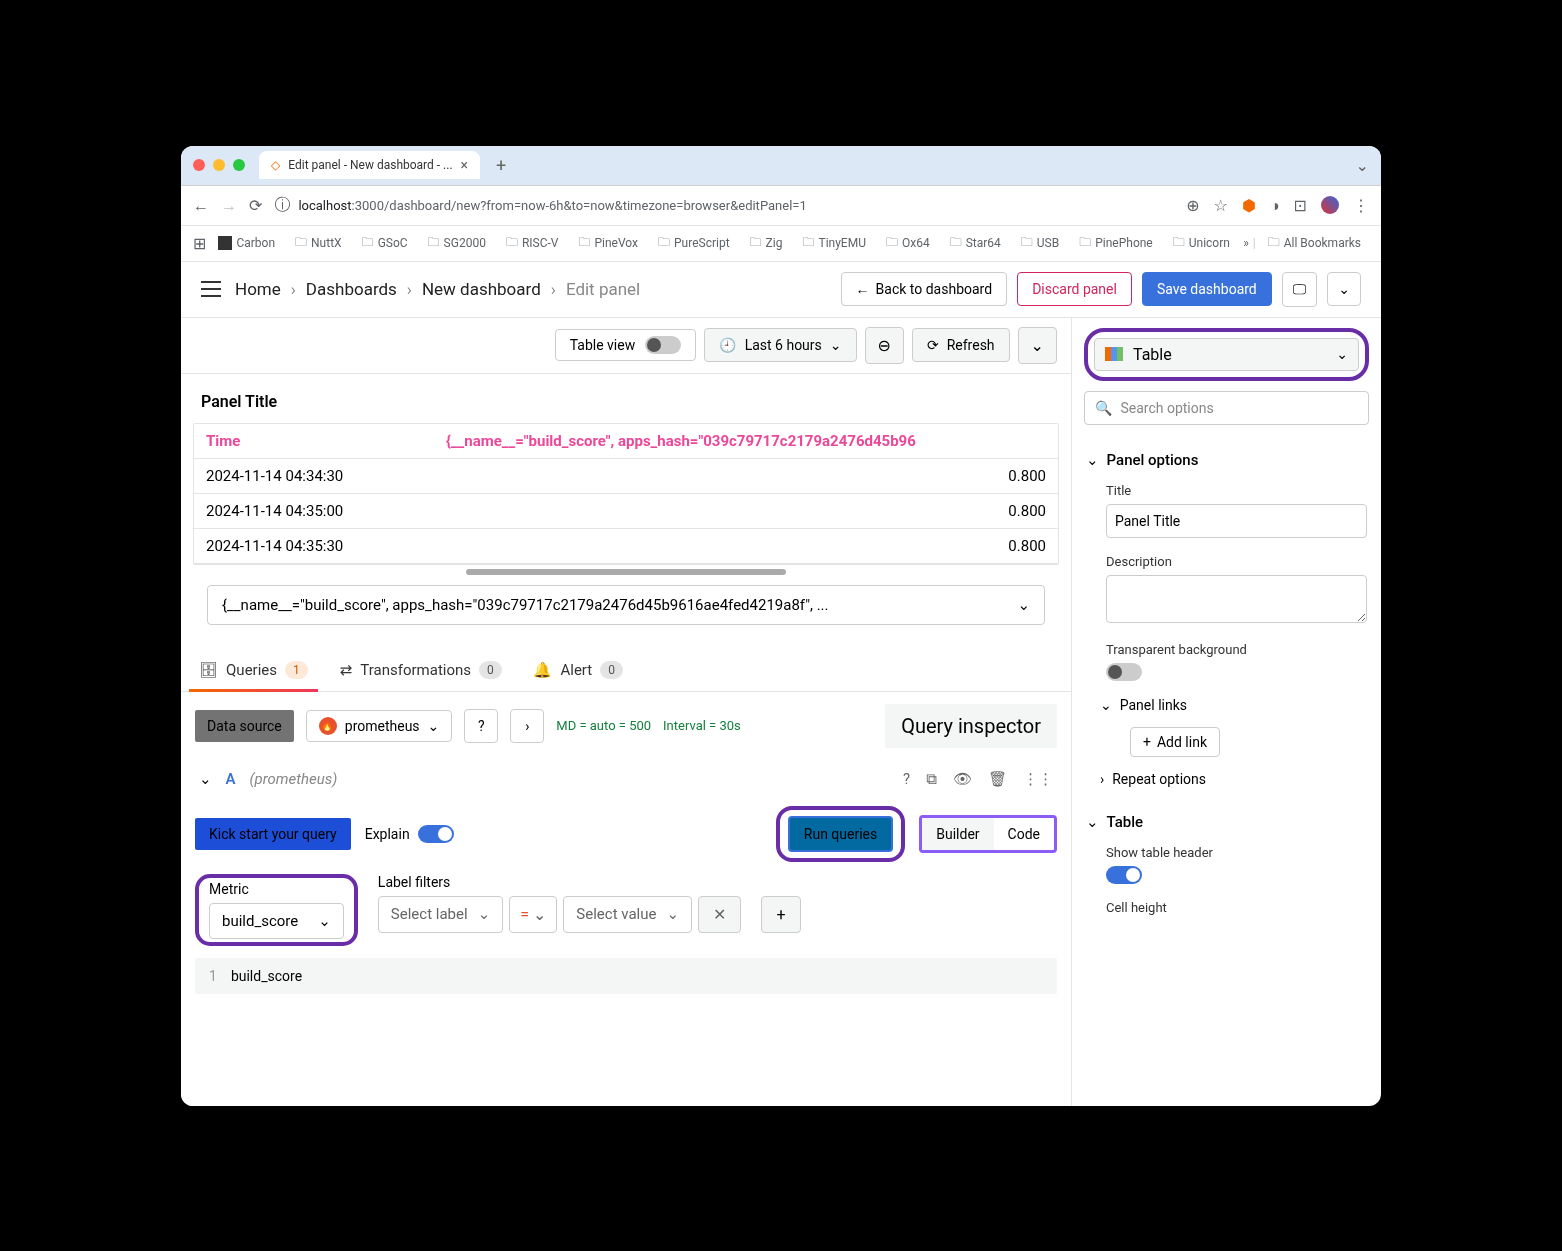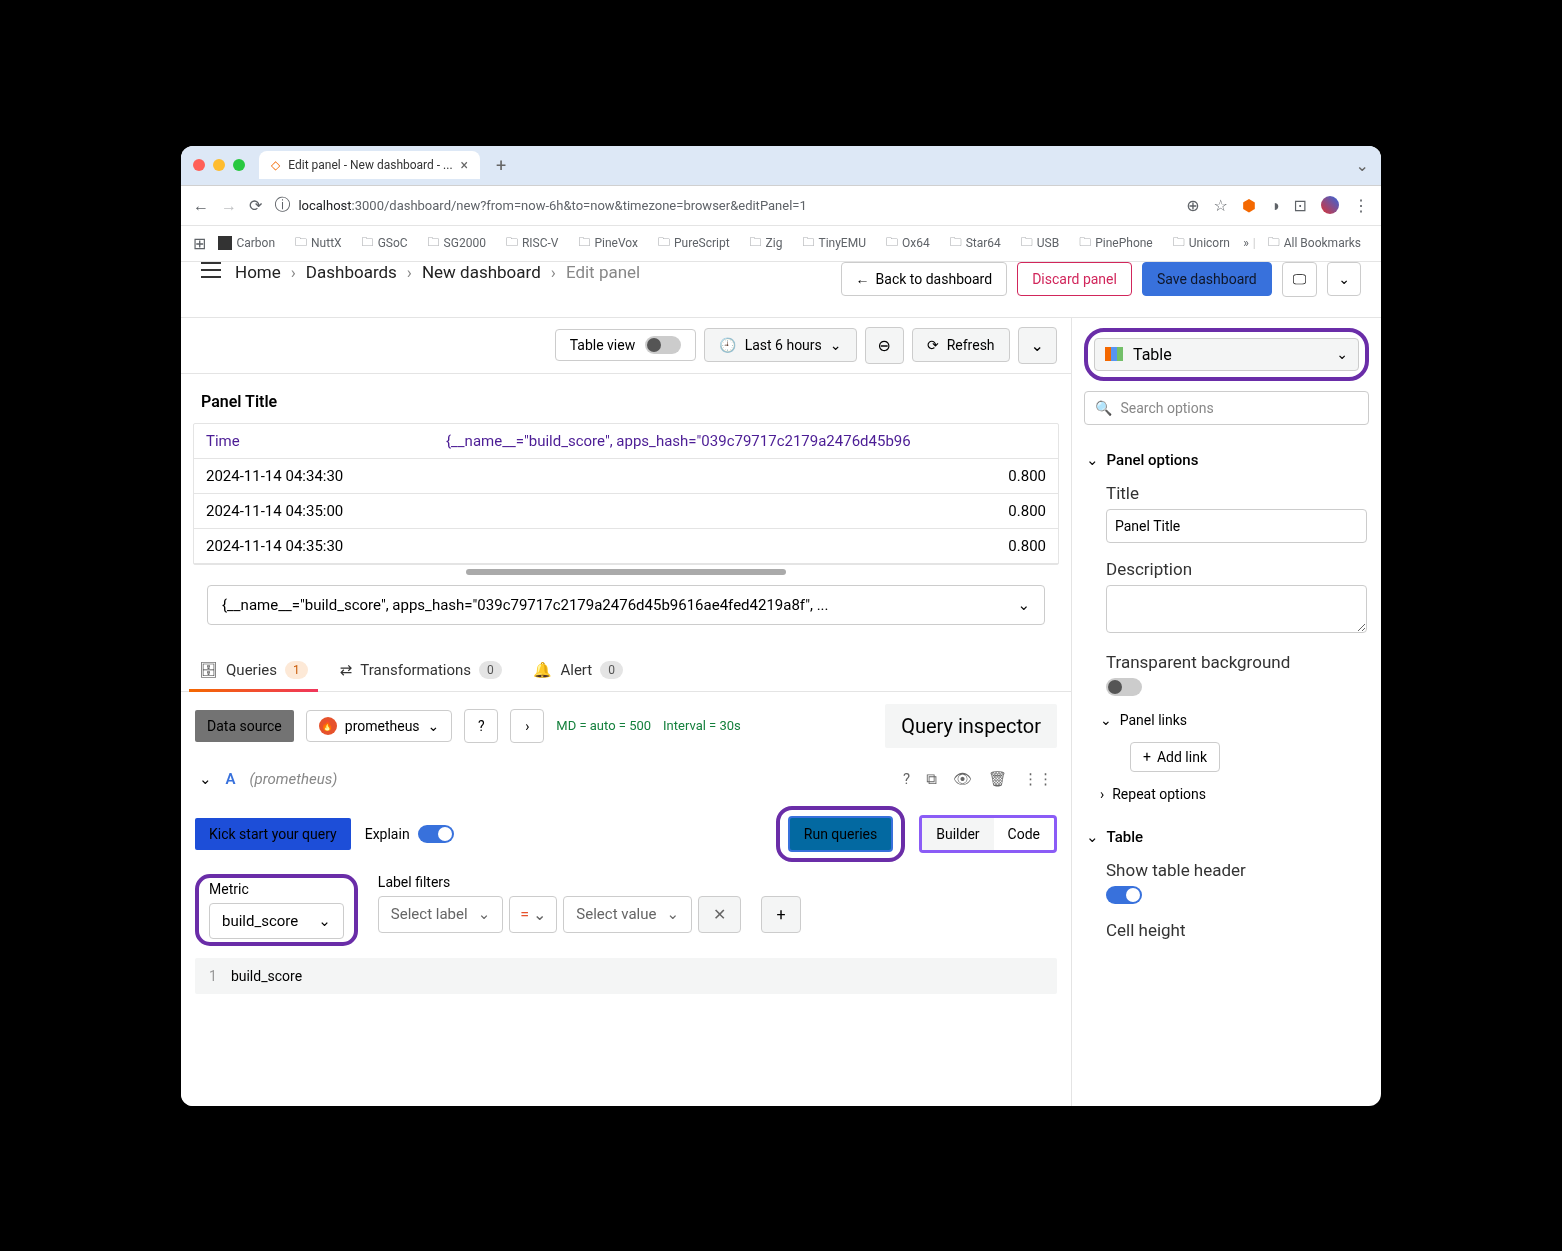--- a/index.html
+++ b/index.html
@@ -15,47 +15,47 @@
 .urlbar{height:40px;background:#fff;display:flex;align-items:center;padding:0 12px;gap:12px;border-bottom:1px solid #e4e4e4}
 .nav-ico{color:#5f6368;font-size:16px}
 .url-field{flex:1;display:flex;align-items:center;gap:8px;font-size:13px;color:#202124}
 .url-domain{color:#202124}
 .url-path{color:#5f6368}
 .url-right{display:flex;gap:14px;align-items:center}
 .bookmarks{height:36px;background:#fff;display:flex;align-items:center;padding:0 12px;gap:4px;border-bottom:1px solid #e4e4e4;font-size:12px;color:#5f6368;overflow:hidden}
 .bm{display:flex;align-items:center;gap:4px;padding:4px 8px;white-space:nowrap}
 .bm-ico{font-size:12px}
 .app{flex:1;display:flex;flex-direction:column;overflow:hidden}
-.app-header{height:56px;display:flex;align-items:flex-start;padding:0 20px;gap:14px;border-bottom:1px solid #e4e4e4}
+.app-header{height:56px;display:flex;align-items:center;padding:0 20px;gap:14px;border-bottom:1px solid #e4e4e4}
 .burger{width:20px;height:16px;display:flex;flex-direction:column;justify-content:space-between}
 .burger span{height:2px;background:#333}
 .crumbs{display:flex;align-items:center;gap:10px;font-size:17px}
 .crumb{color:#222}
 .crumb.active{color:#888}
 .chev{color:#888}
 .hdr-actions{margin-left:auto;display:flex;gap:10px;align-items:center}
 .btn{padding:8px 14px;border-radius:4px;font-size:14px;border:1px solid #ccc;background:#fff;cursor:pointer;display:flex;align-items:center;gap:6px}
 .btn.danger{color:#d1265b;border-color:#d1265b}
-.btn.primary{background:#3871dc;color:#0f172a;border-color:#3871dc}
+.btn.primary{background:#3871dc;color:#ffffff;border-color:#3871dc}
 .btn.chev-only{padding:8px 10px}
 .toolbar{height:56px;display:flex;align-items:center;justify-content:flex-end;padding:0 14px;gap:8px;border-bottom:1px solid #e4e4e4}
 .tbl-view{display:flex;align-items:center;gap:10px;padding:6px 14px;border:1px solid #ccc;border-radius:4px;font-size:14px}
 .toggle{width:36px;height:18px;background:#ccc;border-radius:9px;position:relative}
 .toggle::after{content:"";position:absolute;width:14px;height:14px;background:#555;border-radius:50%;top:2px;left:2px}
 .toggle.on{background:#3871dc}
 .toggle.on::after{background:#fff;left:20px}
 .time-btn{display:flex;align-items:center;gap:8px;padding:8px 14px;background:#f4f5f5;border:1px solid #ccc;border-radius:4px;font-size:14px}
 .icon-btn{padding:8px 12px;background:#f4f5f5;border:1px solid #ccc;border-radius:4px}
 .body{flex:1;display:flex;overflow:hidden}
 .main{flex:1;display:flex;flex-direction:column;overflow:auto;background:#fff}
 .panel-preview{padding:14px 12px 4px}
 .panel-title{font-size:16px;font-weight:600;padding:4px 8px 12px}
 .data-table{border:1px solid #e4e4e4;border-radius:2px}
 .data-table .row{display:flex;border-bottom:1px solid #e4e4e4;padding:8px 12px;font-size:15px}
-.data-table .hdr{font-weight:400;color:#4c1d95}
+.data-table .hdr{font-weight:700;color:#ec4899}
 .col-time{width:240px}
 .col-val{flex:1;text-align:right}
 .col-metric{flex:1;overflow:hidden;white-space:nowrap}
 .filter-box{margin:10px 14px;border:1px solid #ccc;border-radius:4px;padding:10px 14px;display:flex;align-items:center;justify-content:space-between;font-size:15px}
 .tabs-row{display:flex;padding:0 14px;gap:24px;border-bottom:1px solid #e4e4e4;margin-top:10px}
 .tab-item{display:flex;align-items:center;gap:8px;padding:12px 4px;font-size:15px;color:#333;position:relative}
 .tab-item.active::after{content:"";position:absolute;bottom:-1px;left:-6px;right:-6px;height:3px;background:linear-gradient(90deg,#f46800,#f0365b)}
 .badge{background:#e4e4e4;color:#555;border-radius:10px;padding:2px 8px;font-size:12px}
 .badge.active{background:#fde9d7;color:#c95c0a}
 .query-bar{display:flex;align-items:center;padding:12px 14px;gap:12px;font-size:14px}
@@ -91,21 +91,21 @@
 .code-preview{background:#f4f5f5;padding:10px 14px;margin:0 0 10px;border-radius:2px;font-family:monospace;font-size:14px;display:flex;gap:14px}
 .line-no{color:#999}
 .sidebar{width:310px;border-left:1px solid #e4e4e4;overflow:auto;font-size:14px;padding-bottom:16px}
 .viz-picker{margin:10px 12px;border:4px solid #6a2da8;border-radius:20px;padding:6px}
 .viz-inner{display:flex;align-items:center;gap:10px;padding:6px 10px;background:#f4f5f5;border:1px solid #ccc;border-radius:4px}
 .viz-icon{width:18px;height:14px;background:linear-gradient(90deg,#f46800 33%,#5794f2 33% 66%,#73bf69 66%)}
 .search-opts{margin:4px 12px 12px;border:1px solid #ccc;border-radius:4px;padding:8px 10px;display:flex;align-items:center;gap:8px;color:#888}
 .opt-section{padding:6px 14px}
 .opt-hdr{display:flex;align-items:center;gap:8px;font-weight:500;font-size:15px;padding:8px 0}
 .opt-field{padding:6px 0 10px;margin-left:20px}
-.opt-label{font-size:17px;color:#333;margin-bottom:6px}
+.opt-label{font-size:13px;color:#333;margin-bottom:6px}
 .opt-input{width:100%;border:1px solid #ccc;border-radius:4px;padding:8px;font-size:14px}
 .opt-textarea{width:100%;border:1px solid #ccc;border-radius:4px;height:48px;resize:both}
 .sub-hdr{display:flex;align-items:center;gap:8px;font-size:14px;padding:6px 0;margin-left:14px}
 .addlink{border:1px solid #ccc;padding:6px 12px;border-radius:4px;display:inline-flex;gap:6px;margin:8px 0 8px 44px;font-size:14px}
 .scroll-hint{width:320px;height:6px;background:#aaa;border-radius:3px;margin:4px auto 0}
 </style>
 </head>
 <body>
 
 <div class="window">

